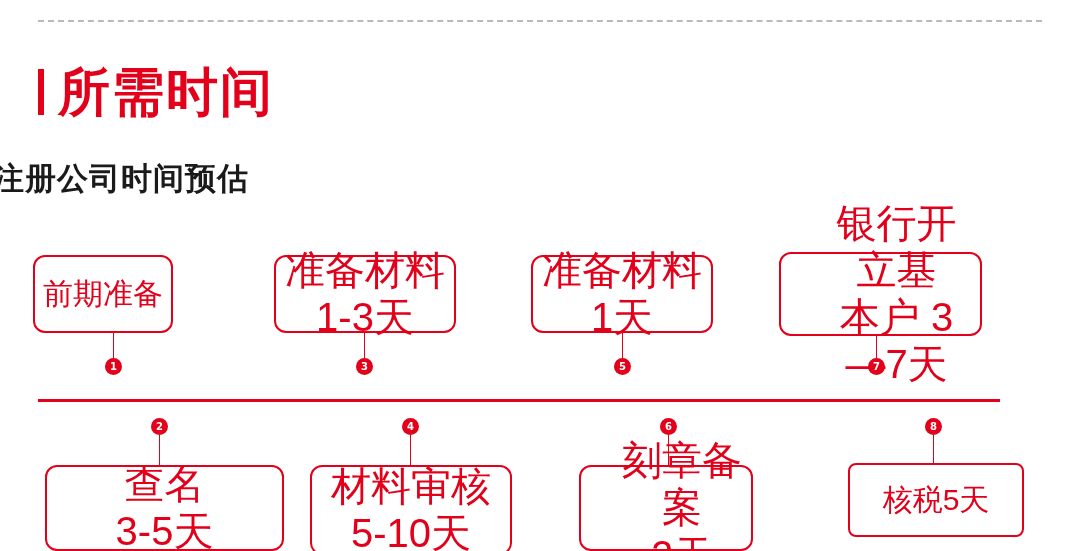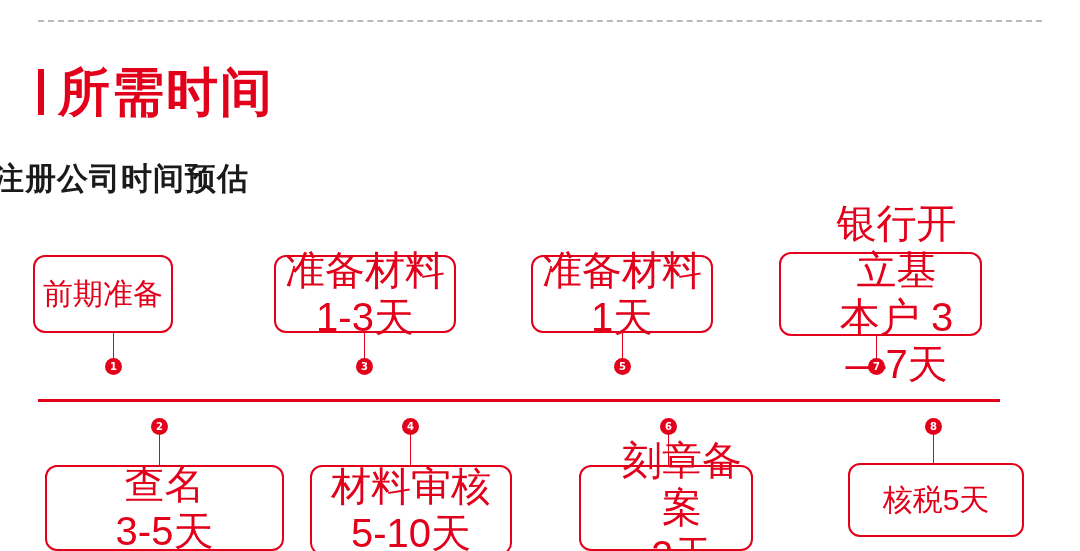--- a/index.html
+++ b/index.html
@@ -160,13 +160,13 @@
 <div class="box two-line" style="left:310px; top:465px; width:202px; height:90px;">材料审核
 5-10天</div>
 
 <div class="node" style="left:660px; top:418px;">6</div>
 <div class="connector" style="left:668px; top:435px; height:30px;"></div>
 <div class="box two-line" style="left:579px; top:465px; width:174px; height:86px;padding-left:40px;">刻章备案
 2天</div>
 
 <div class="node" style="left:925px; top:418px;">8</div>
 <div class="connector" style="left:933px; top:435px; height:30px;"></div>
-<div class="box" style="left:848px; top:463px; width:176px; height:74px;">核税5天</div>
+<div class="box" style="left:848px; top:463px; width:176px; height:74px;border-radius:8px;">核税5天</div>
 
 </body></html>

